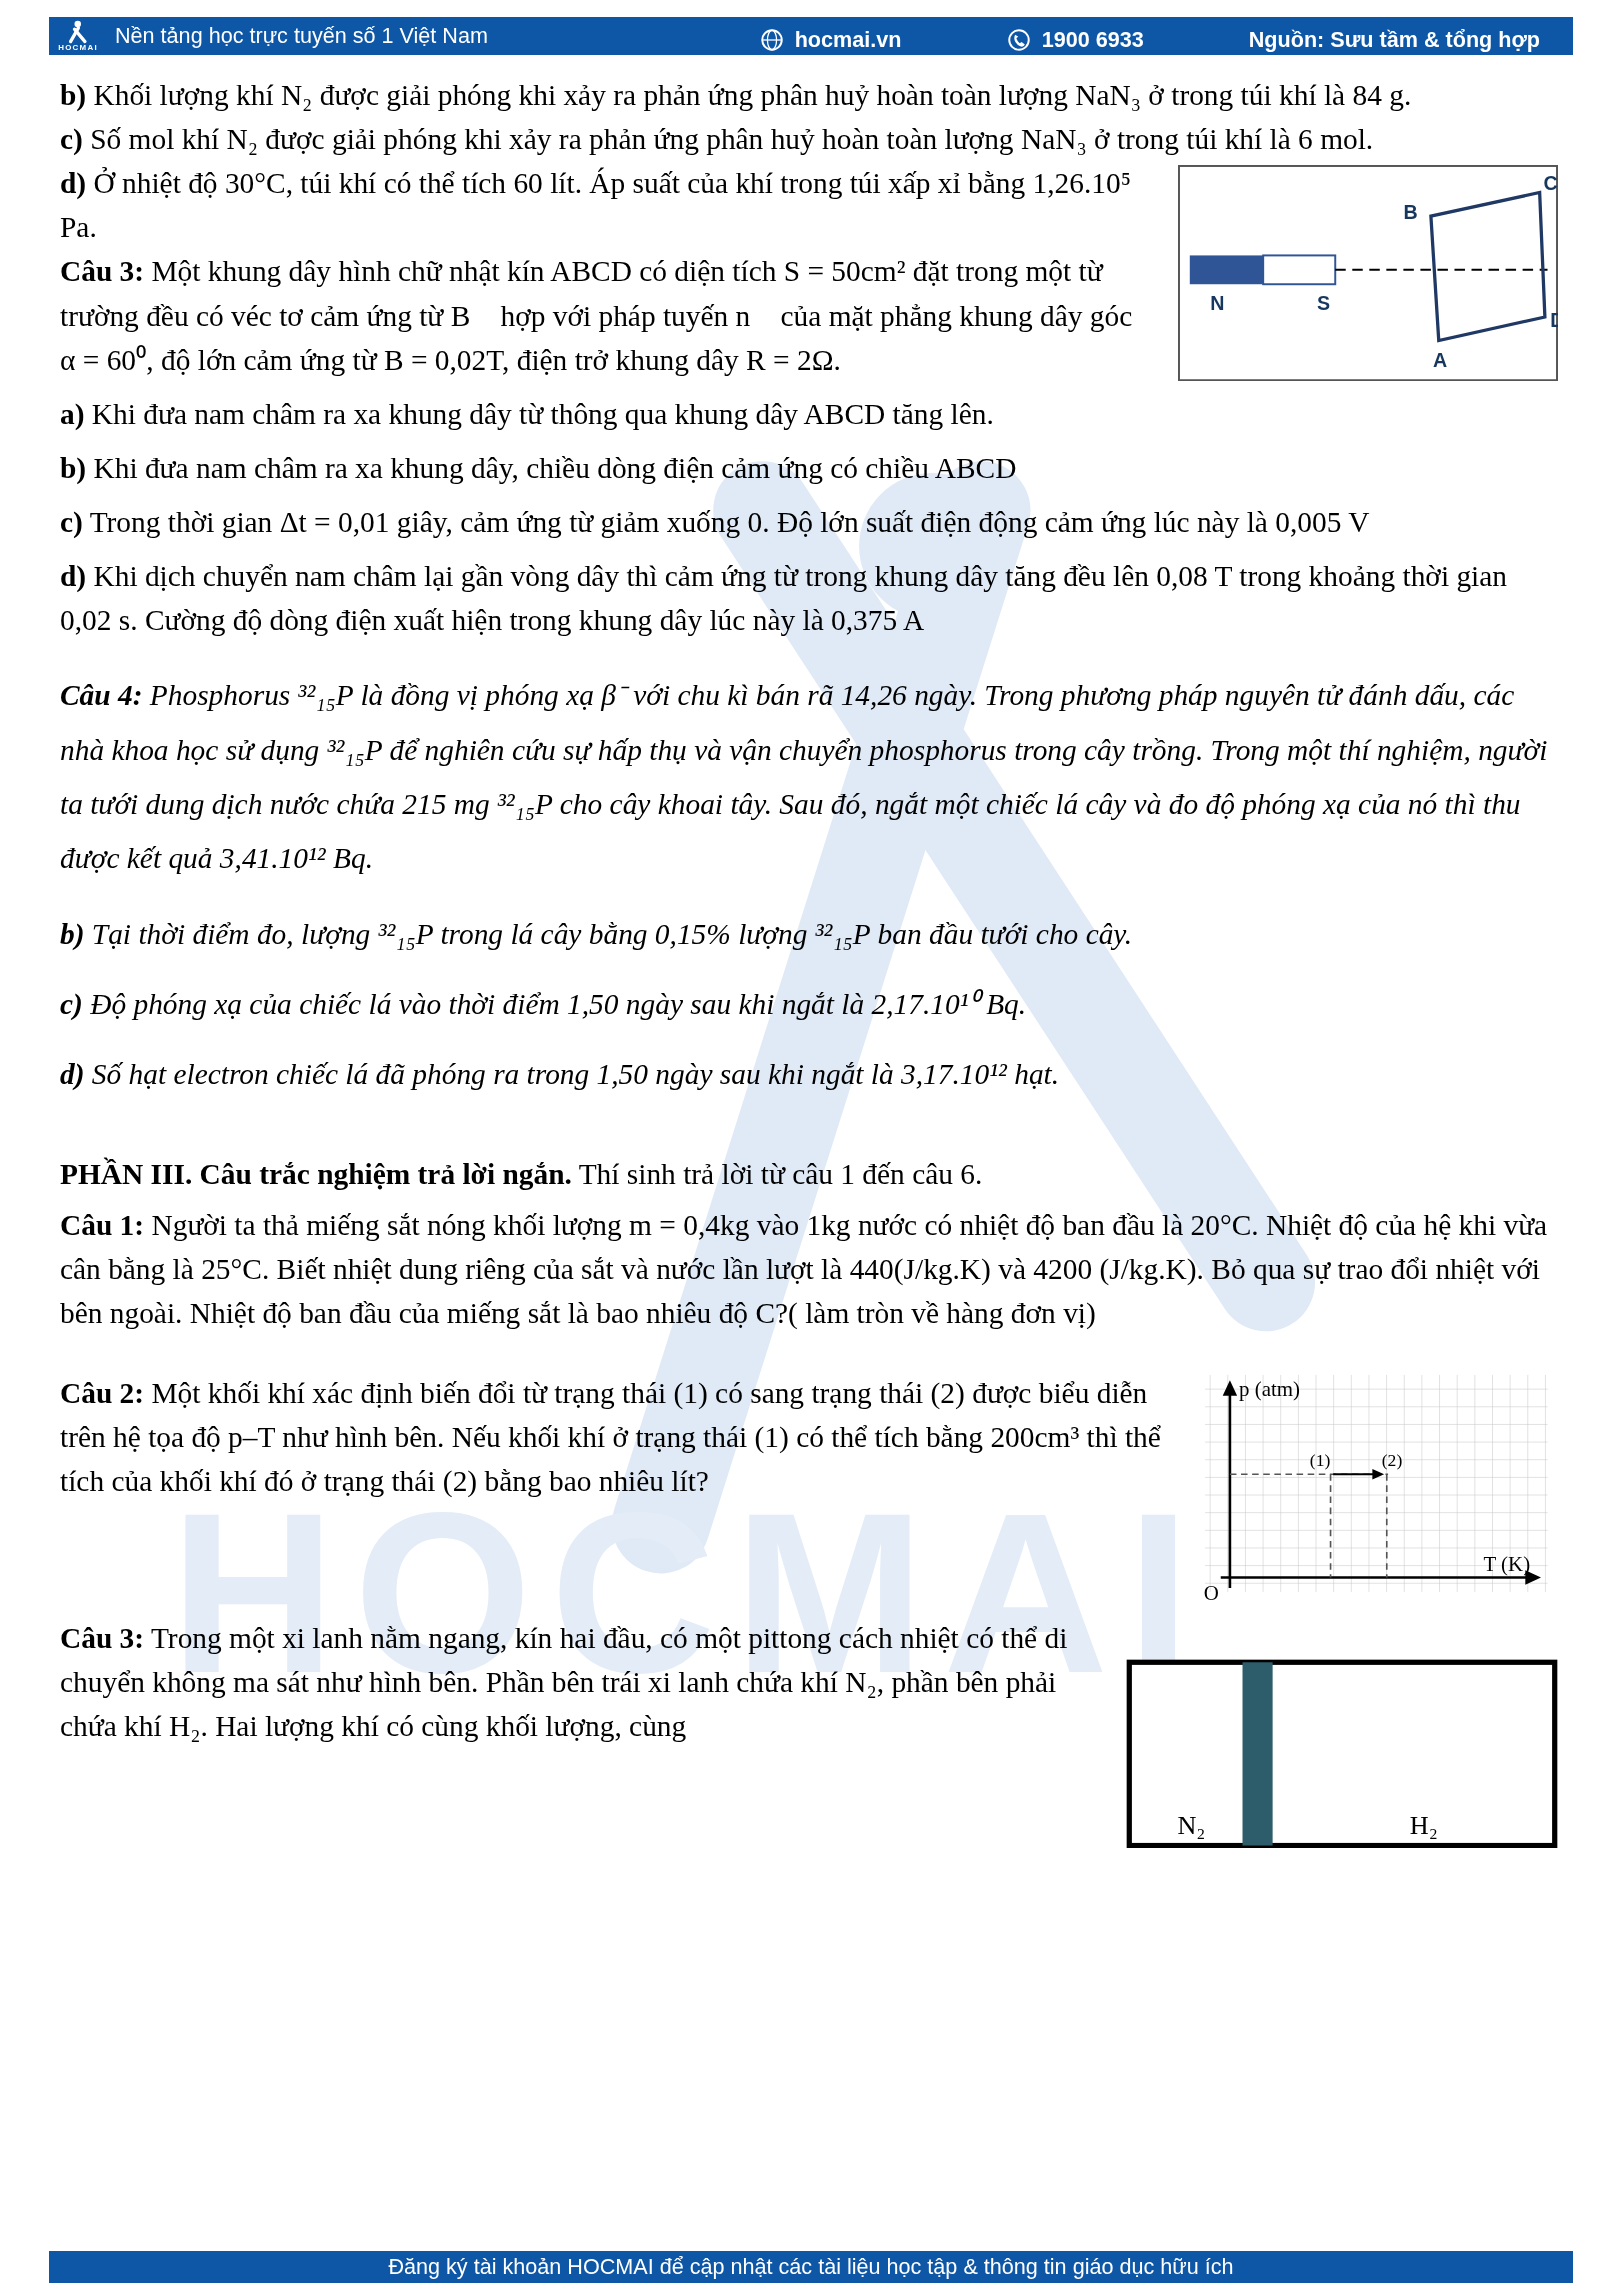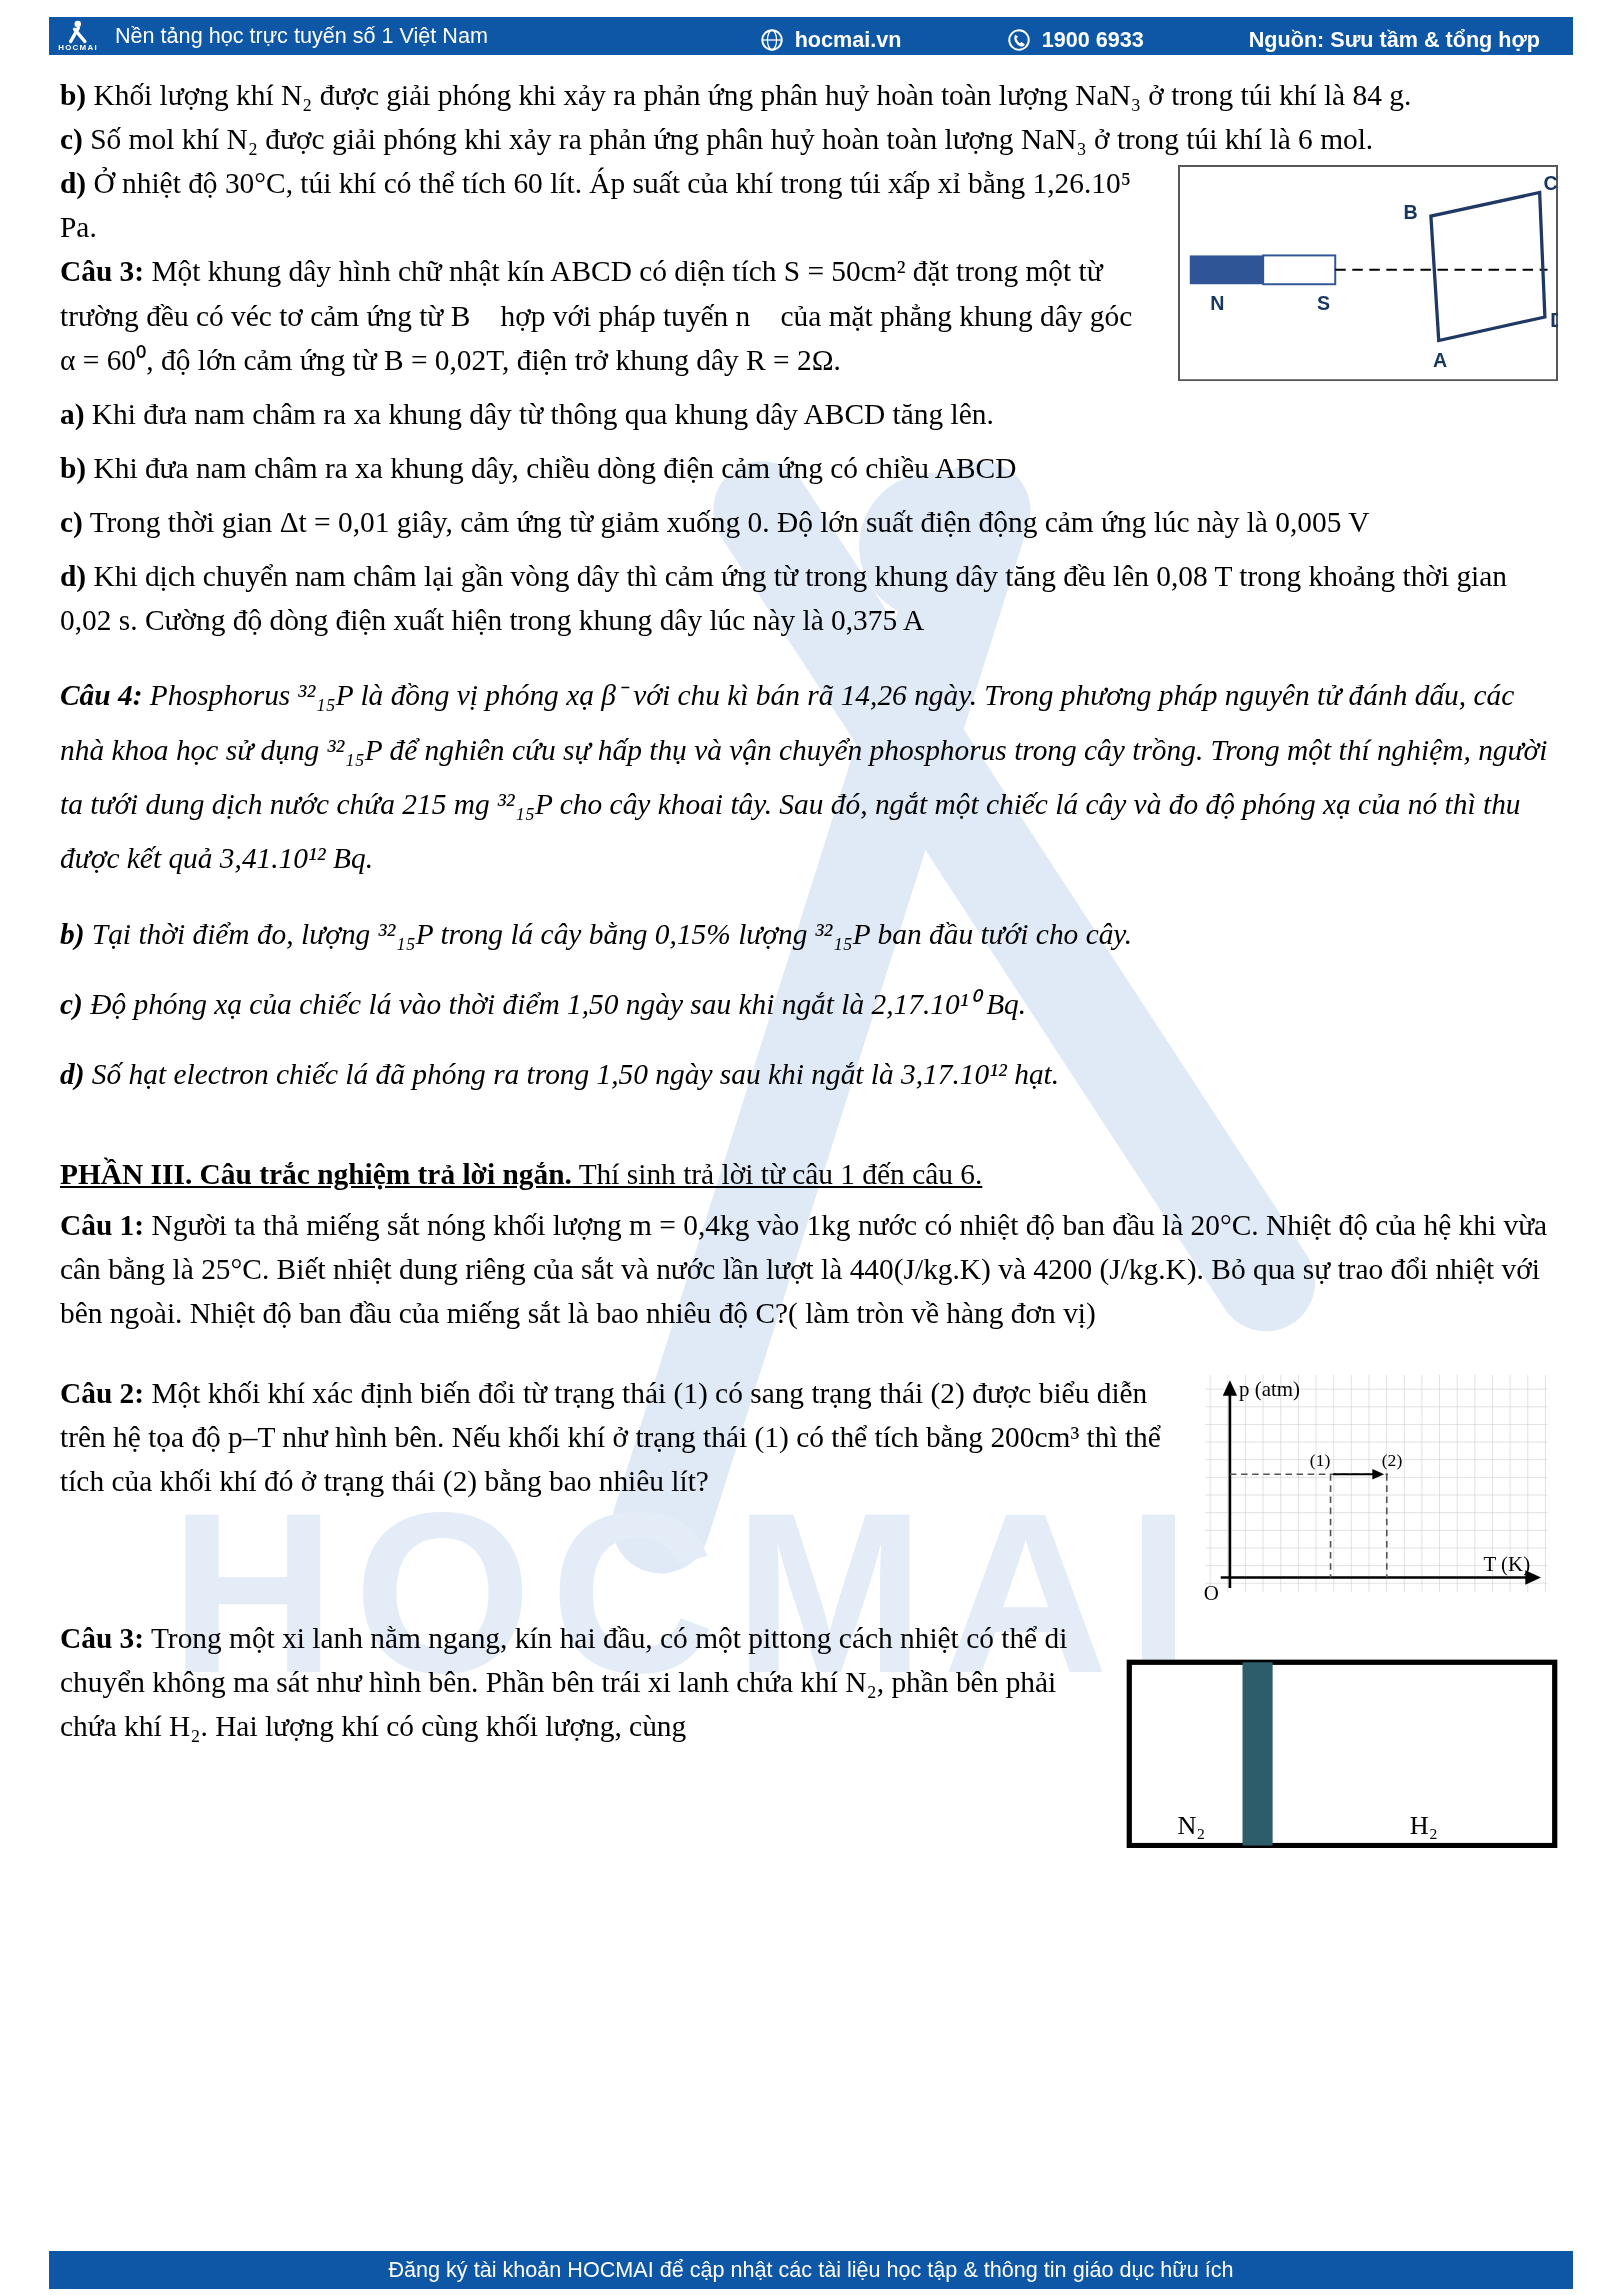--- a/index.html
+++ b/index.html
@@ -18,33 +18,33 @@
     font-family:"Liberation Sans", sans-serif; padding:0 33px 0 9.2px; z-index:5;
   }
   .logo { display:flex; flex-direction:column; align-items:center; line-height:1; margin-right:17px; }
   .logo-text { font-size:7.9px; font-weight:bold; letter-spacing:1.3px; margin-top:0.7px; }
   .tagline { font-size:21.6px; font-weight:normal; white-space:nowrap; }
   .sp { flex:1.4; }
   .hgroup { display:flex; align-items:center; gap:9.2px; font-size:21.6px; font-weight:bold; white-space:nowrap;margin-top:8px; }
   .m170 { margin-left:105px; }
   .hicon { display:block; }
   .bottombar {
-    position:absolute; top:2251px; left:49px; right:49px; height:38px;
+    position:absolute; top:2251px; left:49px; right:49px; height:32px;
     background:#0e57a7; color:#fff; display:flex; align-items:center; justify-content:center;
     font-family:"Liberation Sans", sans-serif; font-size:21.6px; z-index:6;
   }
 
   
   .content { position:absolute; top:73px; left:60px; width:1498px; z-index:1; }
   .para { margin:0; }
   .lbl { font-weight:bold; }
   .mt  { margin-top:10px; }
   .mt40 { margin-top:26px;font-style:italic; }
   .wide { line-height:1.85; }
-  .heading { margin-top:56px;text-decoration:underline; }
+  .heading { margin-top:56px; }
   .mt10 { margin-top:6.5px; }
   .mt55 { margin-top:36px; }
   .q3last { clear:right; margin-top:36px; }
 
   
   .fig1 { float:right; width:380px; margin:3.9px 0 11.8px 36px; }
   .fig1 svg { display:block; width:100%; height:auto; }
   .fig2 { float:right; width:366px; margin:0 0 9.2px 26px; }
   .fig2 svg { display:block; width:100%; height:auto; }
   .figsp { float:right; width:0; height:43px; }

